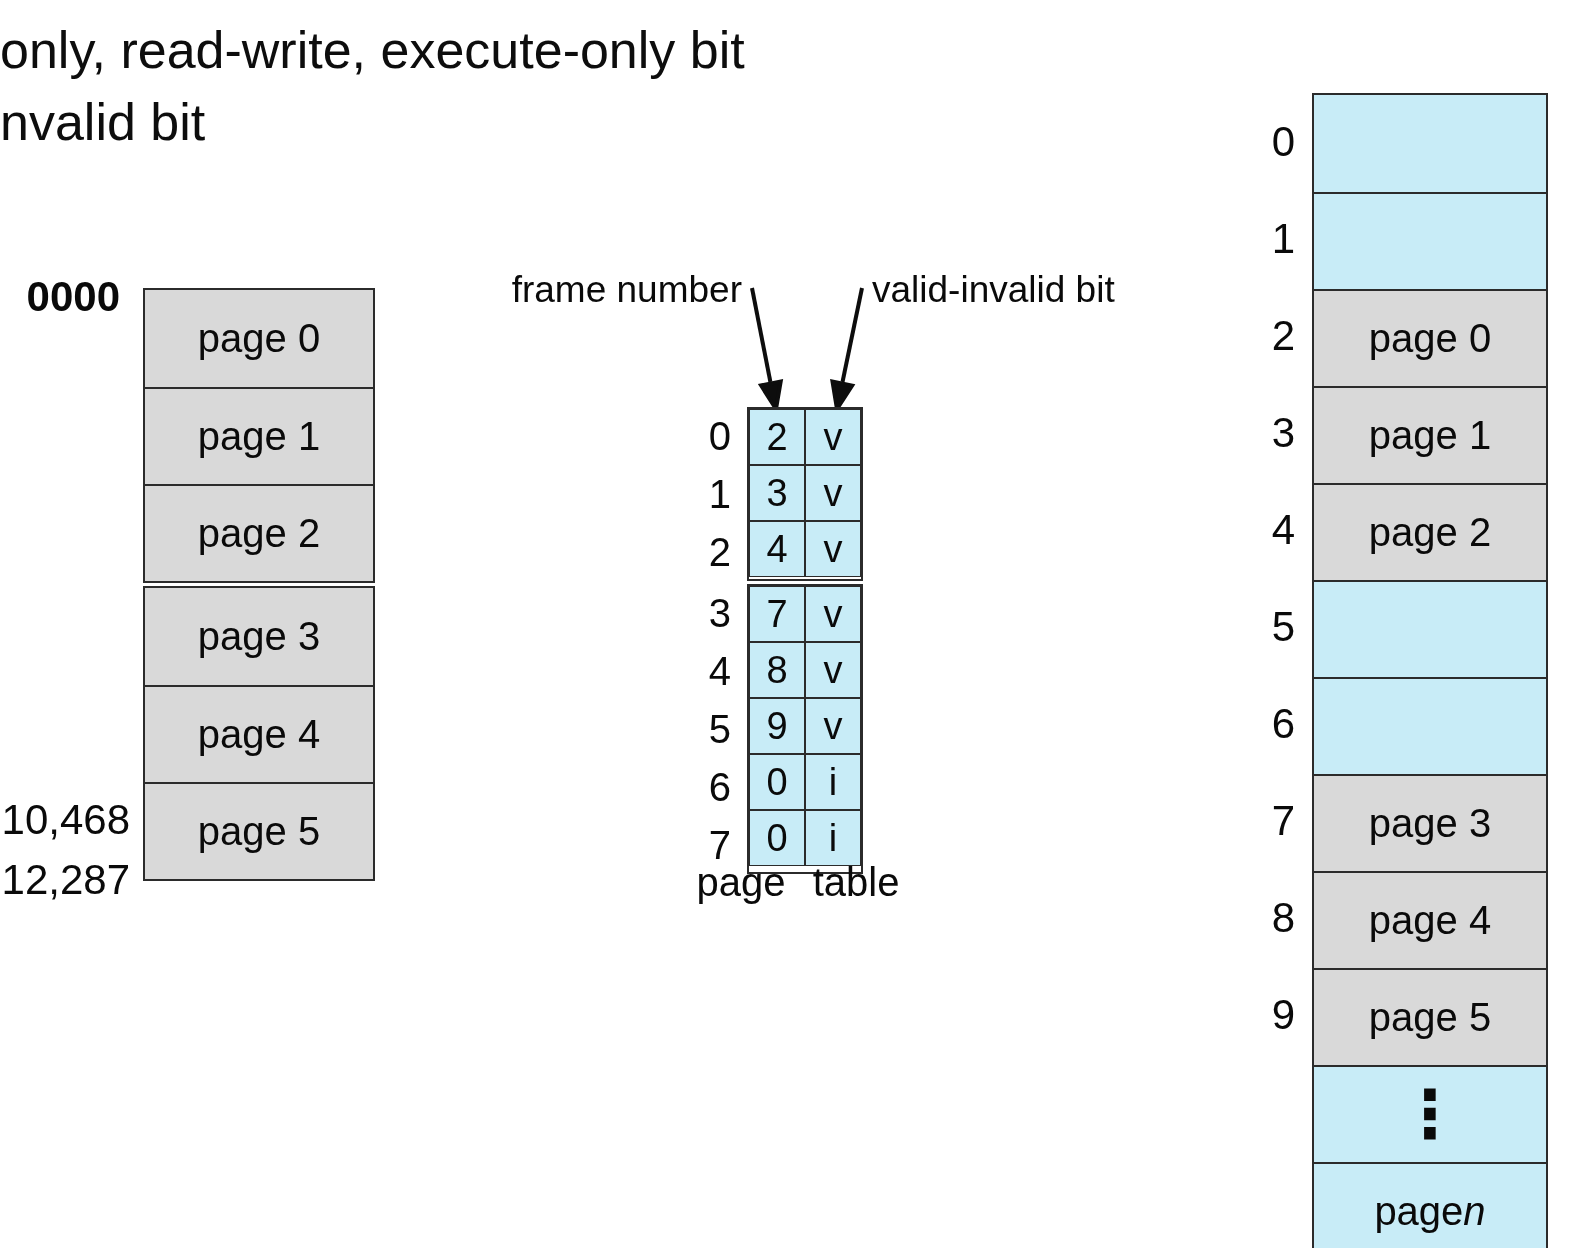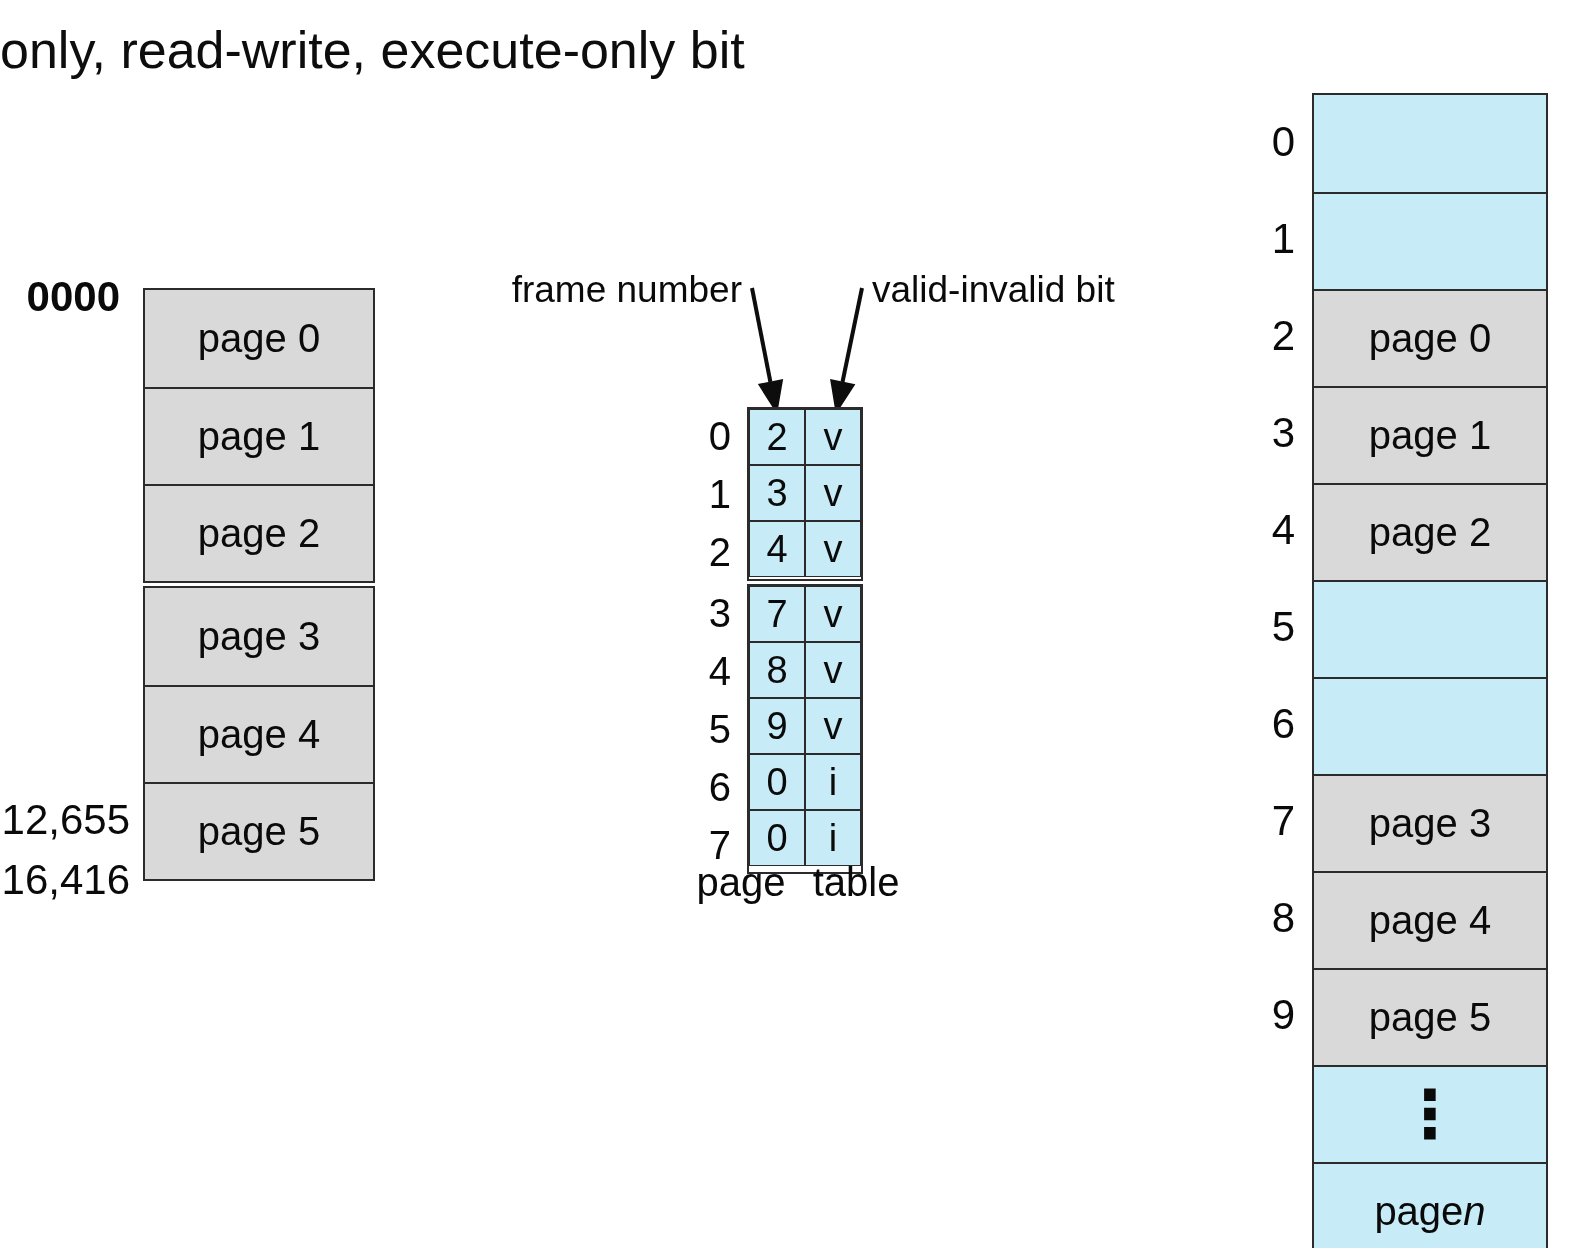--- a/index.html
+++ b/index.html
@@ -63,24 +63,25 @@
   .pm-used{background:var(--grey);}
   .pm-dots{font-size:66px;font-weight:bold;line-height:0.9;}
   .italic{font-style:italic;}
 </style>
 </head>
 <body>
 
 <div class="canvas">
 
   <div class="toptext line1">only, read-write, execute-only bit</div>
+  <div class="toptext line2">nvalid bit</div>
 
   <div class="addr addr-top">0000</div>
-  <div class="addr addr-b1">12,655</div>
-  <div class="addr addr-b2">16,416</div>
+  <div class="addr addr-b1">10,468</div>
+  <div class="addr addr-b2">12,287</div>
 
   <div class="lm" id="logical-memory">
       <div class="lm-block">
         <div class="lm-row">page 0</div>
         <div class="lm-row">page 1</div>
         <div class="lm-row">page 2</div>
       </div>
       <div class="lm-block">
         <div class="lm-row">page 3</div>
         <div class="lm-row">page 4</div>

